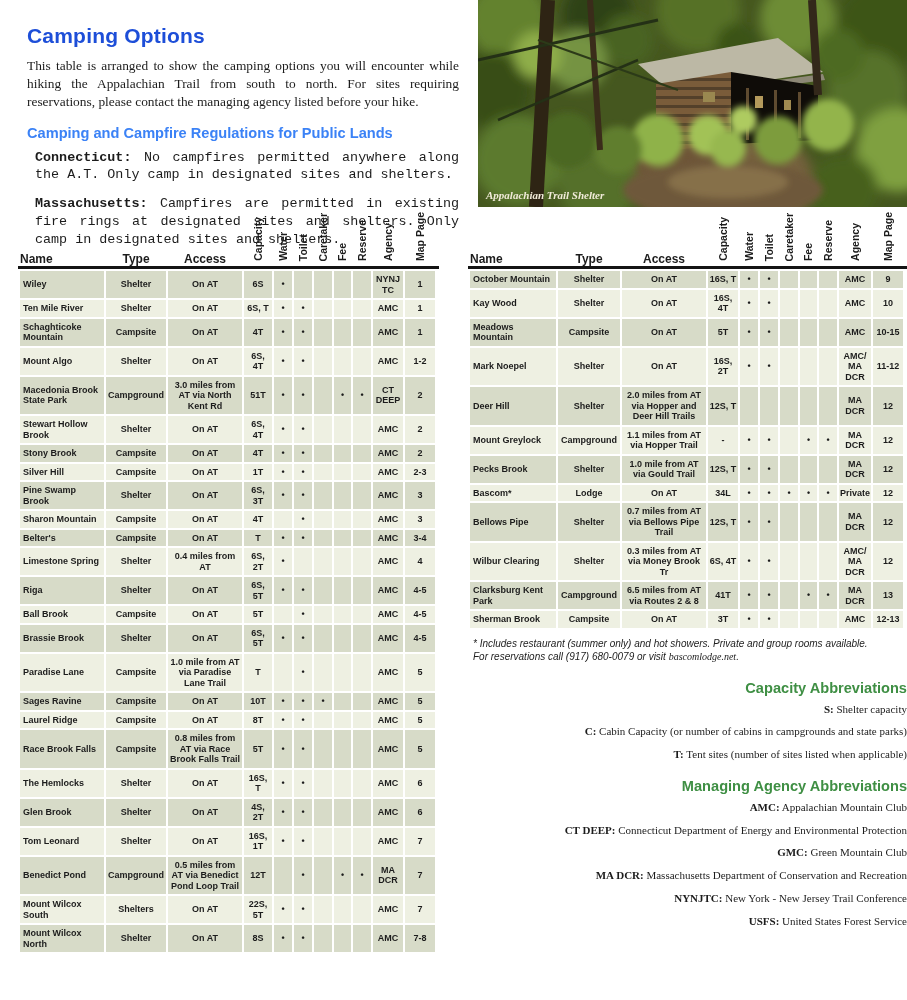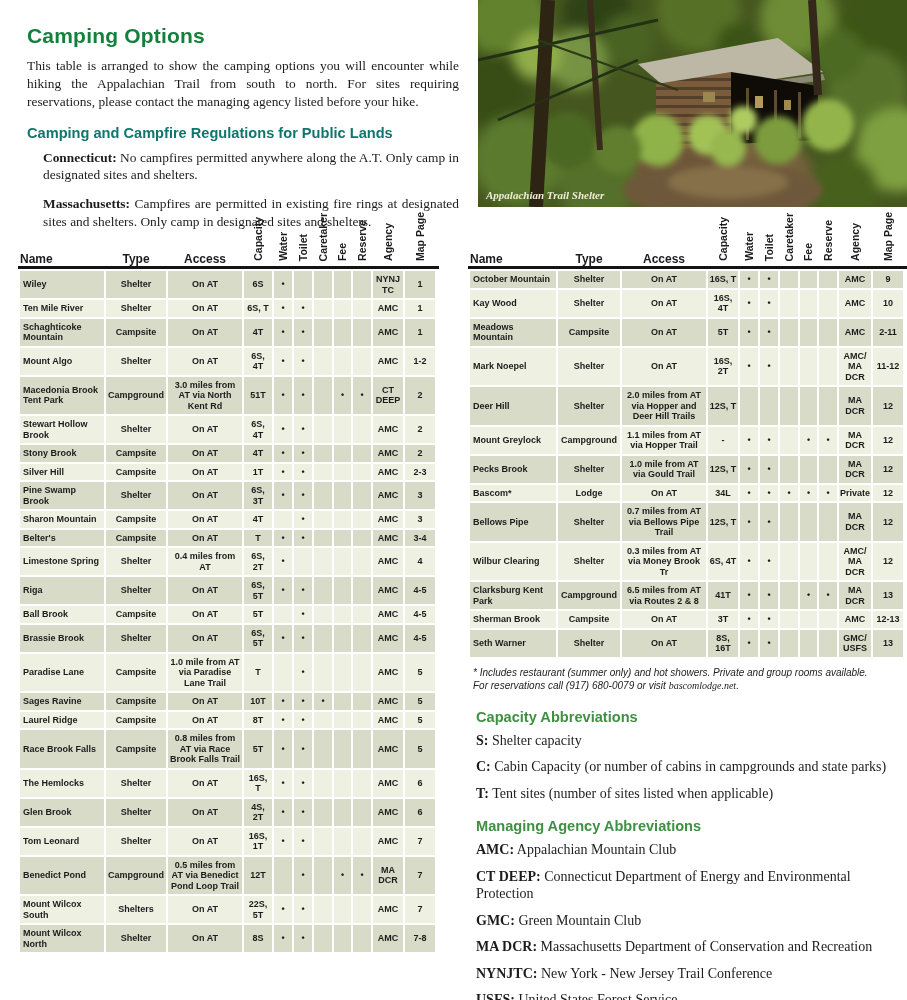--- a/index.html
+++ b/index.html
@@ -1,24 +1,24 @@
 <!DOCTYPE html>
 <html><head>
 <meta charset="utf-8">
 <style>
   html,body{margin:0;padding:0;}
   body{width:907px;height:1000px;position:relative;background:#ffffff;
        font-family:"Liberation Sans",sans-serif;color:#1c1c1c;overflow:hidden;}
 
   
   .intro{position:absolute;left:27px;top:24px;width:432px;}
-  .intro h1{margin:0 0 9px 0;font-size:21px;font-weight:bold;color:#15803d;letter-spacing:.2px;}
+  .intro h1{margin:0 0 9px 0;font-size:21px;font-weight:bold;color:#1d4ed8;letter-spacing:.2px;}
   .lead{margin:0 0 13px 0;font-family:"Liberation Serif",serif;font-size:13.4px;line-height:1.36;text-align:justify;}
-  .intro h2{margin:12px 0 8px 0;font-size:14.6px;font-weight:bold;color:#0f766e;}
-  .reg{margin:0 0 11px 16px;font-family:Liberation Serif, serif;font-size:13.4px;line-height:1.33;text-align:justify;}
+  .intro h2{margin:12px 0 8px 0;font-size:14.6px;font-weight:bold;color:#3b82f6;}
+  .reg{margin:0 0 11px 8px;font-family:Liberation Mono, monospace;font-size:13.4px;line-height:1.33;text-align:justify;}
   .reg b{font-weight:bold;}
 
   
   .photo{position:absolute;left:478px;top:0;width:429px;height:207px;}
   .photo svg{display:block;}
 
   
   .tableL{position:absolute;left:18px;top:211px;width:421px;}
   .rightcol{position:absolute;left:468px;top:211px;width:439px;}
   table.grid{border-collapse:separate;border-spacing:2px 0;table-layout:fixed;}
@@ -33,23 +33,23 @@
   .grid td{font-size:9px;font-weight:bold;line-height:10.5px;padding:3px 1px;
            text-align:center;vertical-align:middle;word-wrap:break-word;}
   .grid tbody tr:nth-child(odd) td{background:#d7dbc8;}
   .grid tbody tr:nth-child(even) td{background:#eef0e2;}
   .c-name{text-align:left !important;padding-left:3px !important;}
   .c-dot{font-size:11px;}
 
   
   .footnote{margin:7px 0 0 5px;font-size:10px;line-height:1.35;font-style:italic;color:#222;}
   .footnote .serif{font-family:"Liberation Serif",serif;}
-  .abbr{margin-left:8px;}
+  .abbr{margin-left:19px;text-align:right;}
   .abbr h3{margin:16px 0 7px 0;font-size:14.6px;font-weight:bold;color:#3f8f44;}
-  .abbr-item{margin:0 0 9px 0;font-family:"Liberation Serif",serif;font-size:14px;line-height:1.25;}
+  .abbr-item{margin:0 0 9px 0;font-family:"Liberation Serif",serif;font-size:11px;line-height:1.25;}
   .abbr-item b{font-weight:bold;}
 </style>
 </head>
 <body>
 
 <div class="intro">
   <h1>Camping Options</h1>
   <p class="lead">This table is arranged to show the camping options you will encounter while hiking the Appalachian Trail from south to north. For sites requiring reservations, please contact the managing agency listed before your hike.</p>
   <h2>Camping and Campfire Regulations for Public Lands</h2>
   <p class="reg"><b>Connecticut:</b><span> No campfires permitted anywhere along the A.T. Only camp in designated sites and shelters.</span></p>
@@ -221,21 +221,21 @@
           <td class="">6S, 4T</td>
           <td class="c-dot">•</td>
           <td class="c-dot">•</td>
           <td class="c-dot"></td>
           <td class="c-dot"></td>
           <td class="c-dot"></td>
           <td class="">AMC</td>
           <td class="">1-2</td>
         </tr>
         <tr>
-          <td class="c-name">Macedonia Brook Tent Park</td>
+          <td class="c-name">Macedonia Brook State Park</td>
           <td class="">Campground</td>
           <td class="">3.0 miles from AT via North Kent Rd</td>
           <td class="">51T</td>
           <td class="c-dot">•</td>
           <td class="c-dot">•</td>
           <td class="c-dot"></td>
           <td class="c-dot">•</td>
           <td class="c-dot">•</td>
           <td class="">CT DEEP</td>
           <td class="">2</td>
@@ -582,21 +582,21 @@
             <td class="c-name">Meadows Mountain</td>
             <td class="">Campsite</td>
             <td class="">On AT</td>
             <td class="">5T</td>
             <td class="c-dot">•</td>
             <td class="c-dot">•</td>
             <td class="c-dot"></td>
             <td class="c-dot"></td>
             <td class="c-dot"></td>
             <td class="">AMC</td>
-            <td class="">2-11</td>
+            <td class="">10-15</td>
           </tr>
           <tr>
             <td class="c-name">Mark Noepel</td>
             <td class="">Shelter</td>
             <td class="">On AT</td>
             <td class="">16S, 2T</td>
             <td class="c-dot">•</td>
             <td class="c-dot">•</td>
             <td class="c-dot"></td>
             <td class="c-dot"></td>
@@ -700,33 +700,20 @@
             <td class="">Campsite</td>
             <td class="">On AT</td>
             <td class="">3T</td>
             <td class="c-dot">•</td>
             <td class="c-dot">•</td>
             <td class="c-dot"></td>
             <td class="c-dot"></td>
             <td class="c-dot"></td>
             <td class="">AMC</td>
             <td class="">12-13</td>
-          </tr>
-          <tr>
-            <td class="c-name">Seth Warner</td>
-            <td class="">Shelter</td>
-            <td class="">On AT</td>
-            <td class="">8S, 16T</td>
-            <td class="c-dot">•</td>
-            <td class="c-dot">•</td>
-            <td class="c-dot"></td>
-            <td class="c-dot"></td>
-            <td class="c-dot"></td>
-            <td class="">GMC/ USFS</td>
-            <td class="">13</td>
           </tr>
         </tbody>
       </table>
     </div>
 
   <div class="footnote">
     <span>* Includes restaurant (summer only) and hot showers. Private and group rooms available.</span><br>
     <span>For reservations call (917) 680-0079 or visit </span><span class="serif">bascomlodge.net.</span>
   </div>
 

